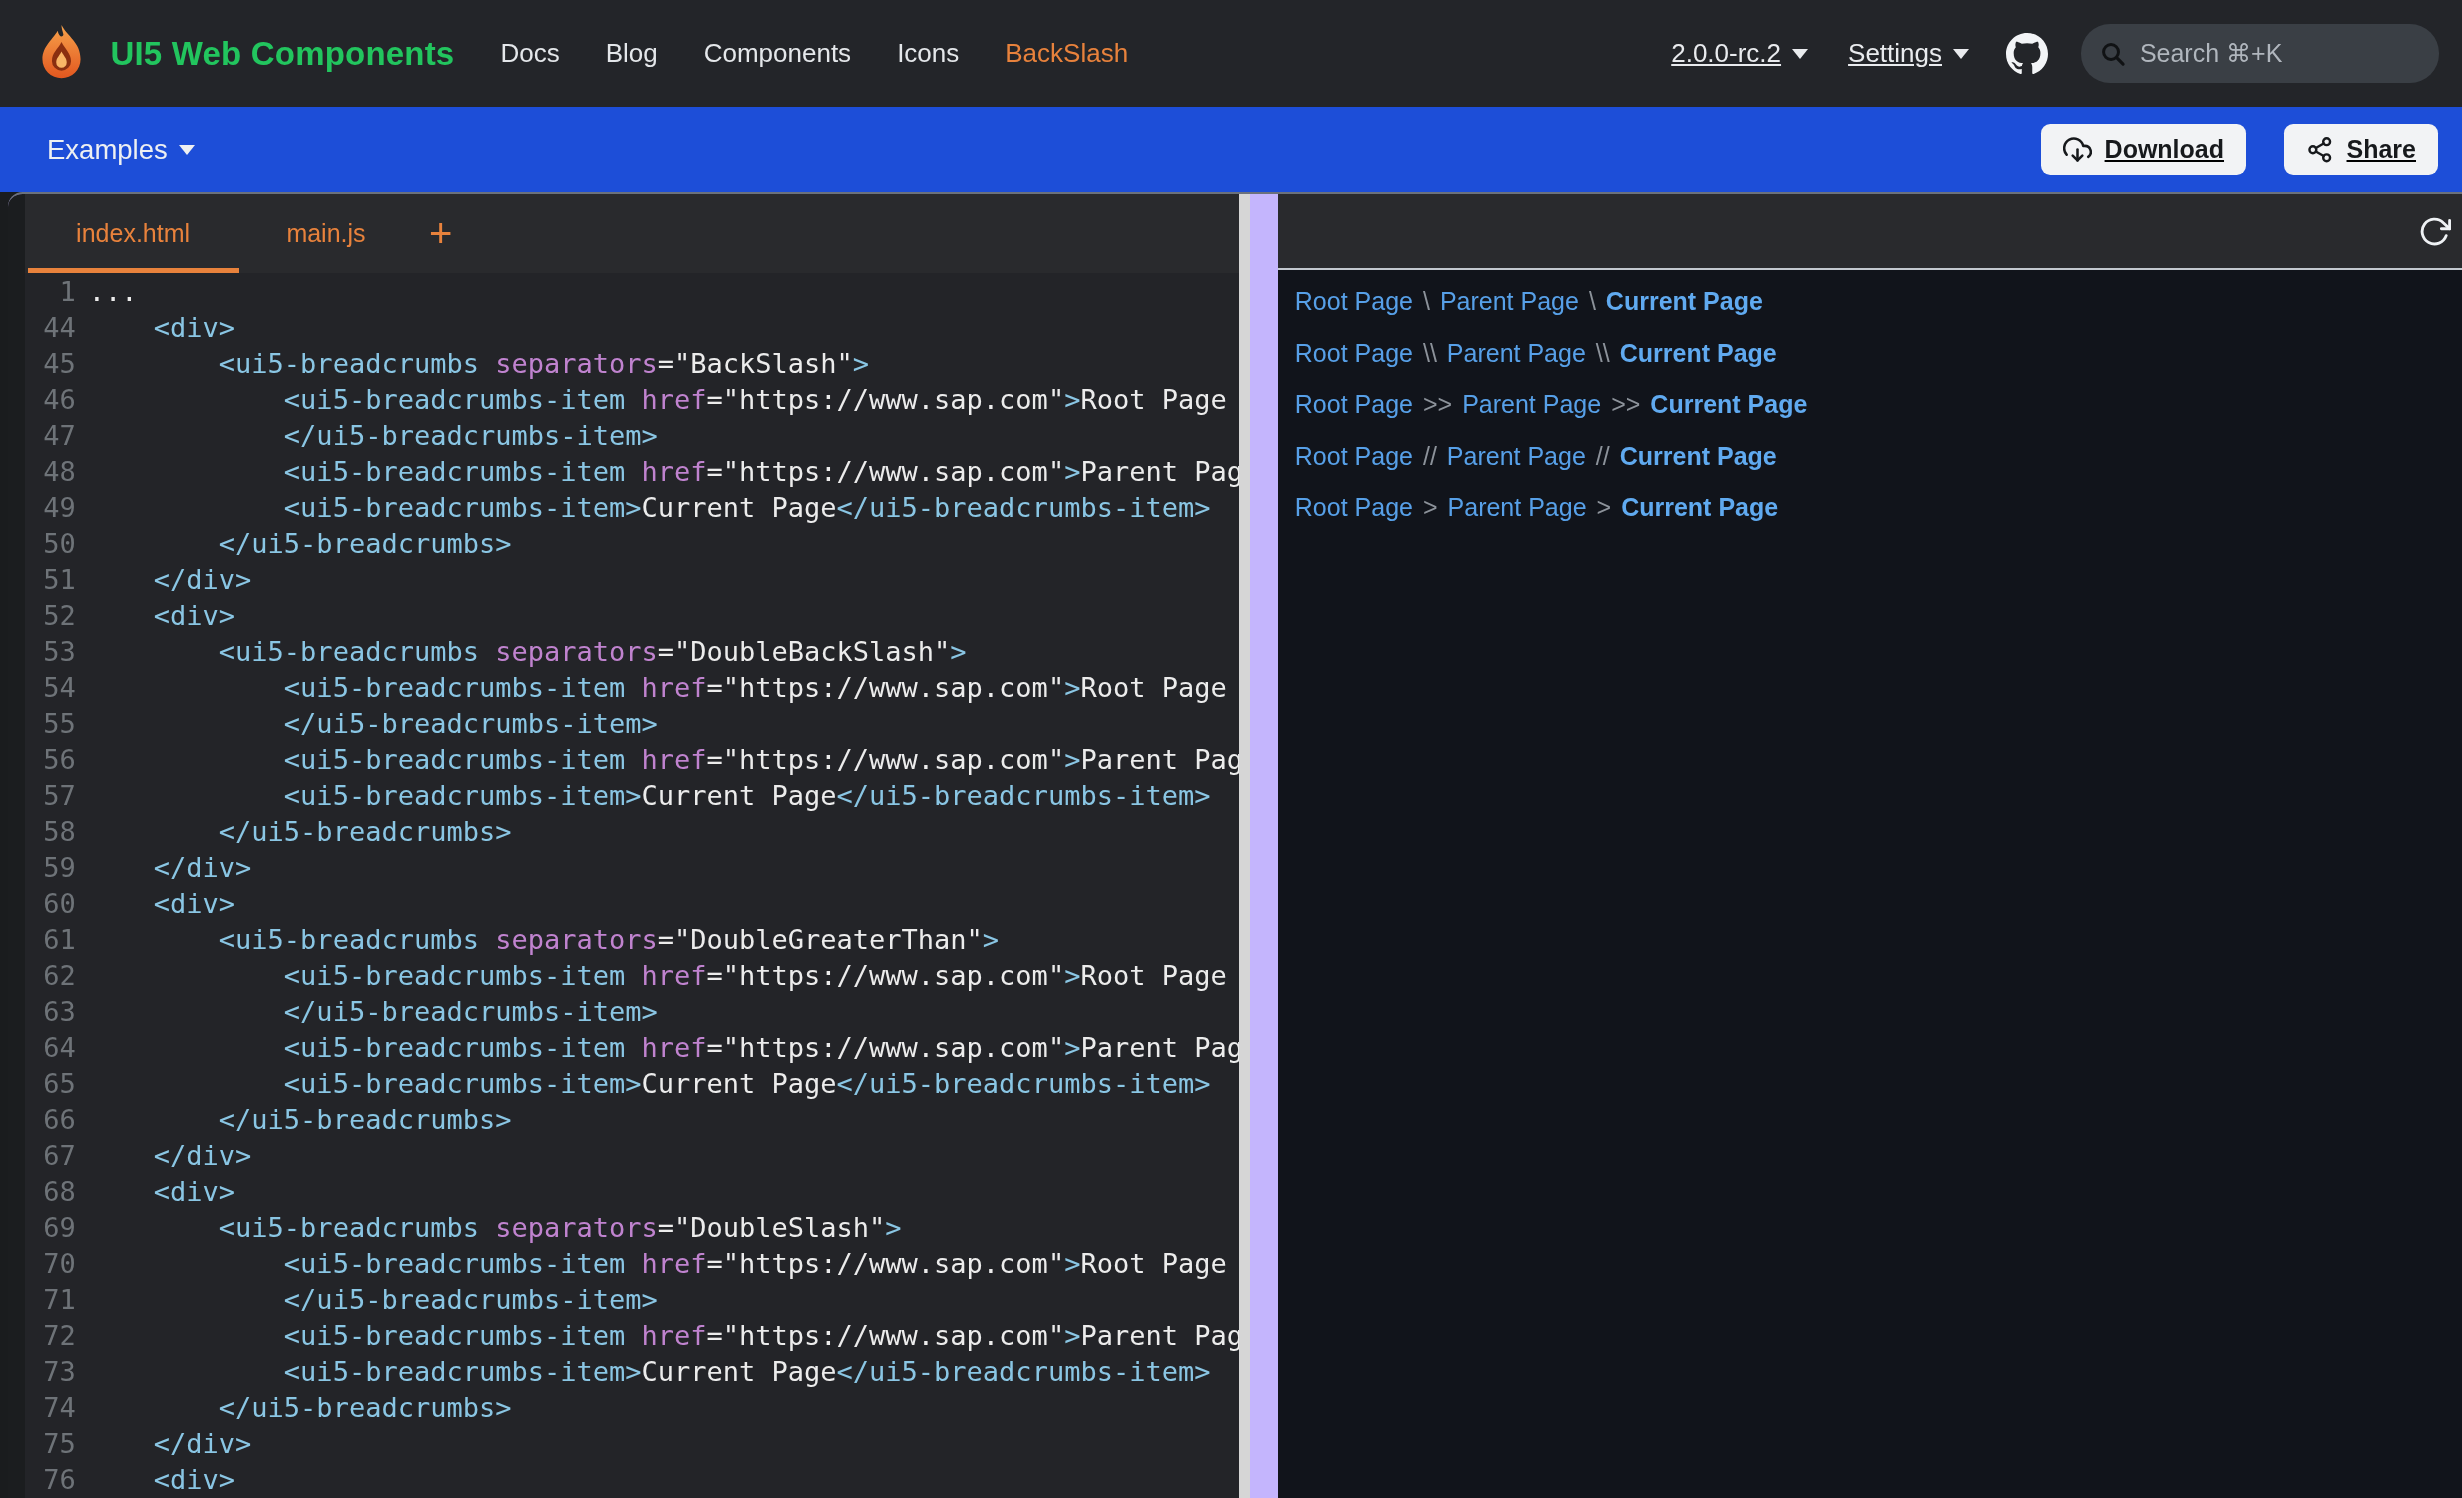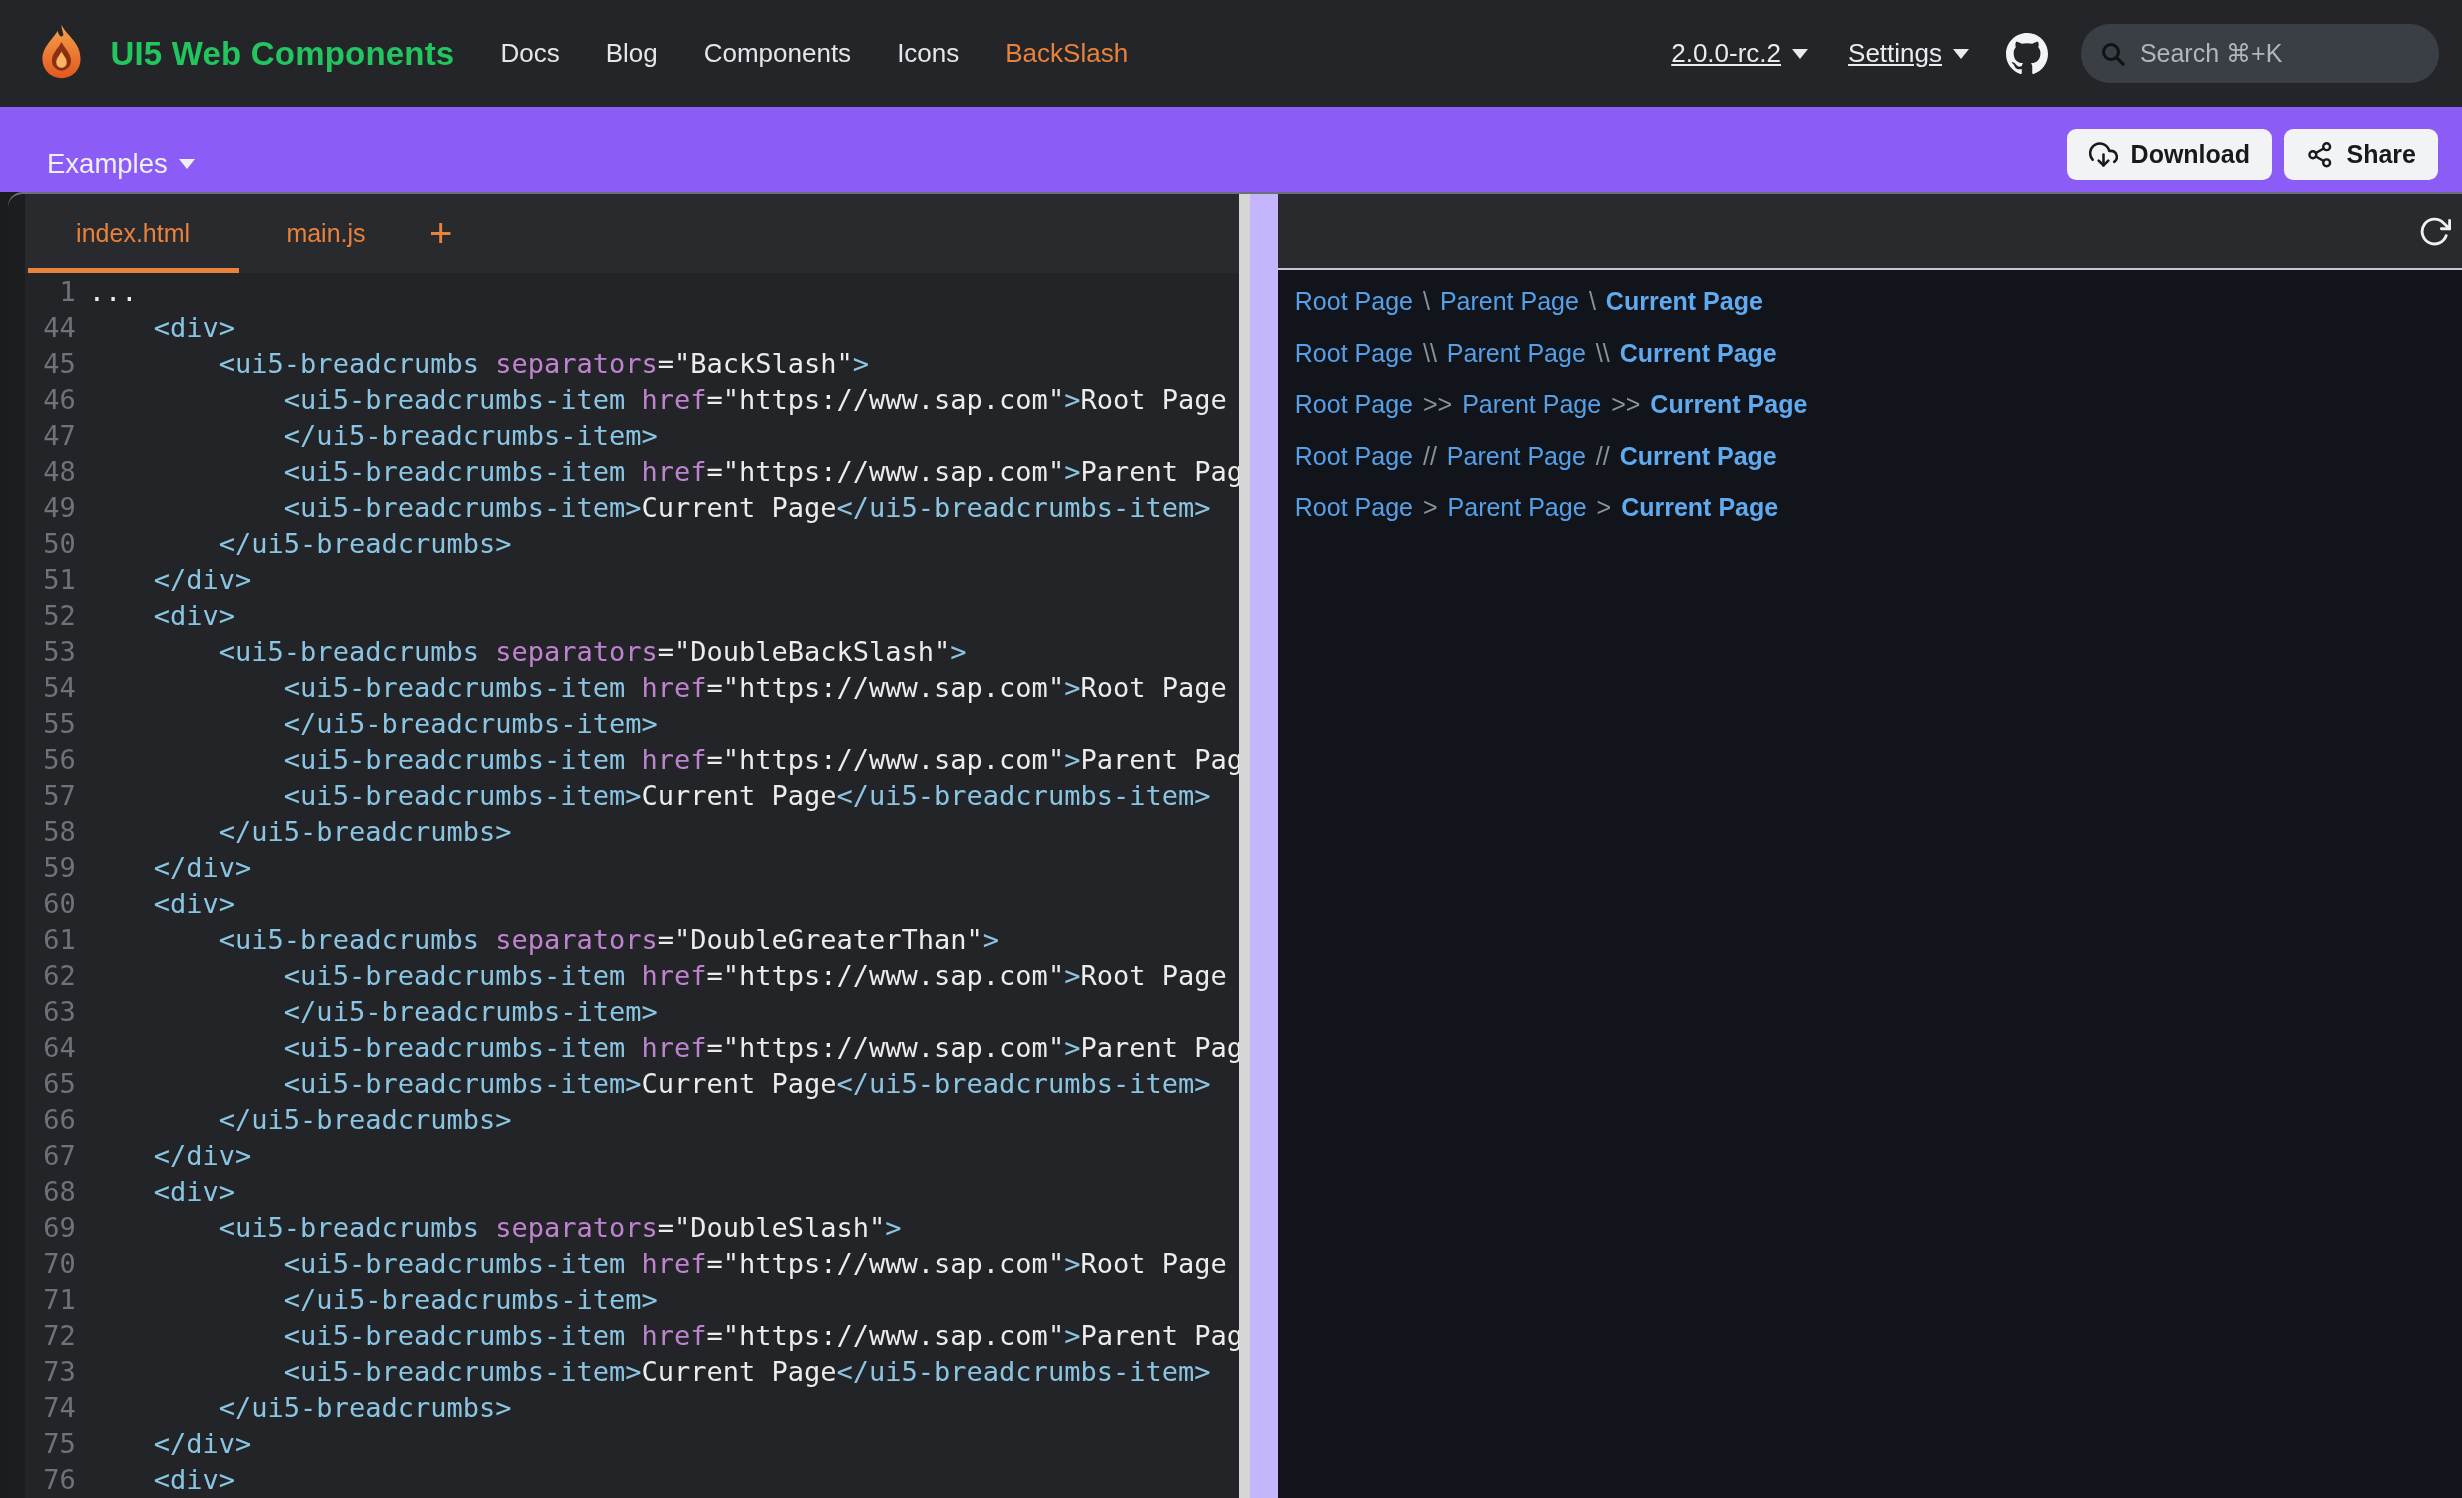--- a/index.html
+++ b/index.html
@@ -17,24 +17,24 @@
   .nav-drop { font-size:26px; color:#e9ebee; display:flex; align-items:center; margin-left:40px; cursor:pointer;text-decoration:underline; }
   .caret { width:0; height:0; border-left:8.3px solid transparent; border-right:8.3px solid transparent;
            border-top:10px solid #e9ebee; margin-left:11px; display:inline-block; }
   .gh { width:42px; height:42px; margin-left:37px; cursor:pointer; }
   .search { width:358px; height:59px; background:#3a3f45; border-radius:29px; margin-left:33px; margin-right:23px;
             display:flex; align-items:center; padding:0 18.4px; cursor:text; }
   .search svg { flex:0 0 auto; }
   .search-ph { font-size:25px; color:#b0b6bd; margin-left:13px; white-space:nowrap; }
 
   
-  .subbar { height:85px; background:#8b5cf6; display:flex; align-items:flex-end; padding:0 24px 12px 47px; }
+  .subbar { height:85px; background:#1d4ed8; display:flex; align-items:center; padding:0 24px 0 47px; }
   .examples { font-size:27.5px; color:#eef0f2; display:flex; align-items:center; cursor:pointer; }
   .examples .caret { border-top-color:#eef0f2; }
-  .subbar-right { margin-left:auto; display:flex; align-items:center; gap:12px; }
+  .subbar-right { margin-left:auto; display:flex; align-items:center; gap:38px;text-decoration:underline; }
   .btn { height:51px; background:#f2f3f5; border:none; border-radius:9.2px; display:flex; align-items:center;
          padding:0 22px; font-family:"Liberation Sans",sans-serif; font-size:25px; font-weight:bold; color:#17191c; cursor:pointer; }
   .btn svg { margin-right:13px; }
 
   
   .playground { margin-left:8.3px; height:1306px; background:#c4b5fd; border-top:2.8px solid #6b717c;
                 border-top-left-radius:14.7px; display:flex; overflow:hidden; }
   .pane-left { width:1231px; flex:0 0 auto; display:flex; }
   .strip { width:16.5px; background:#1b1d1f; }
   .editor { flex:1; background:#232428; display:flex; flex-direction:column; overflow:hidden; }

